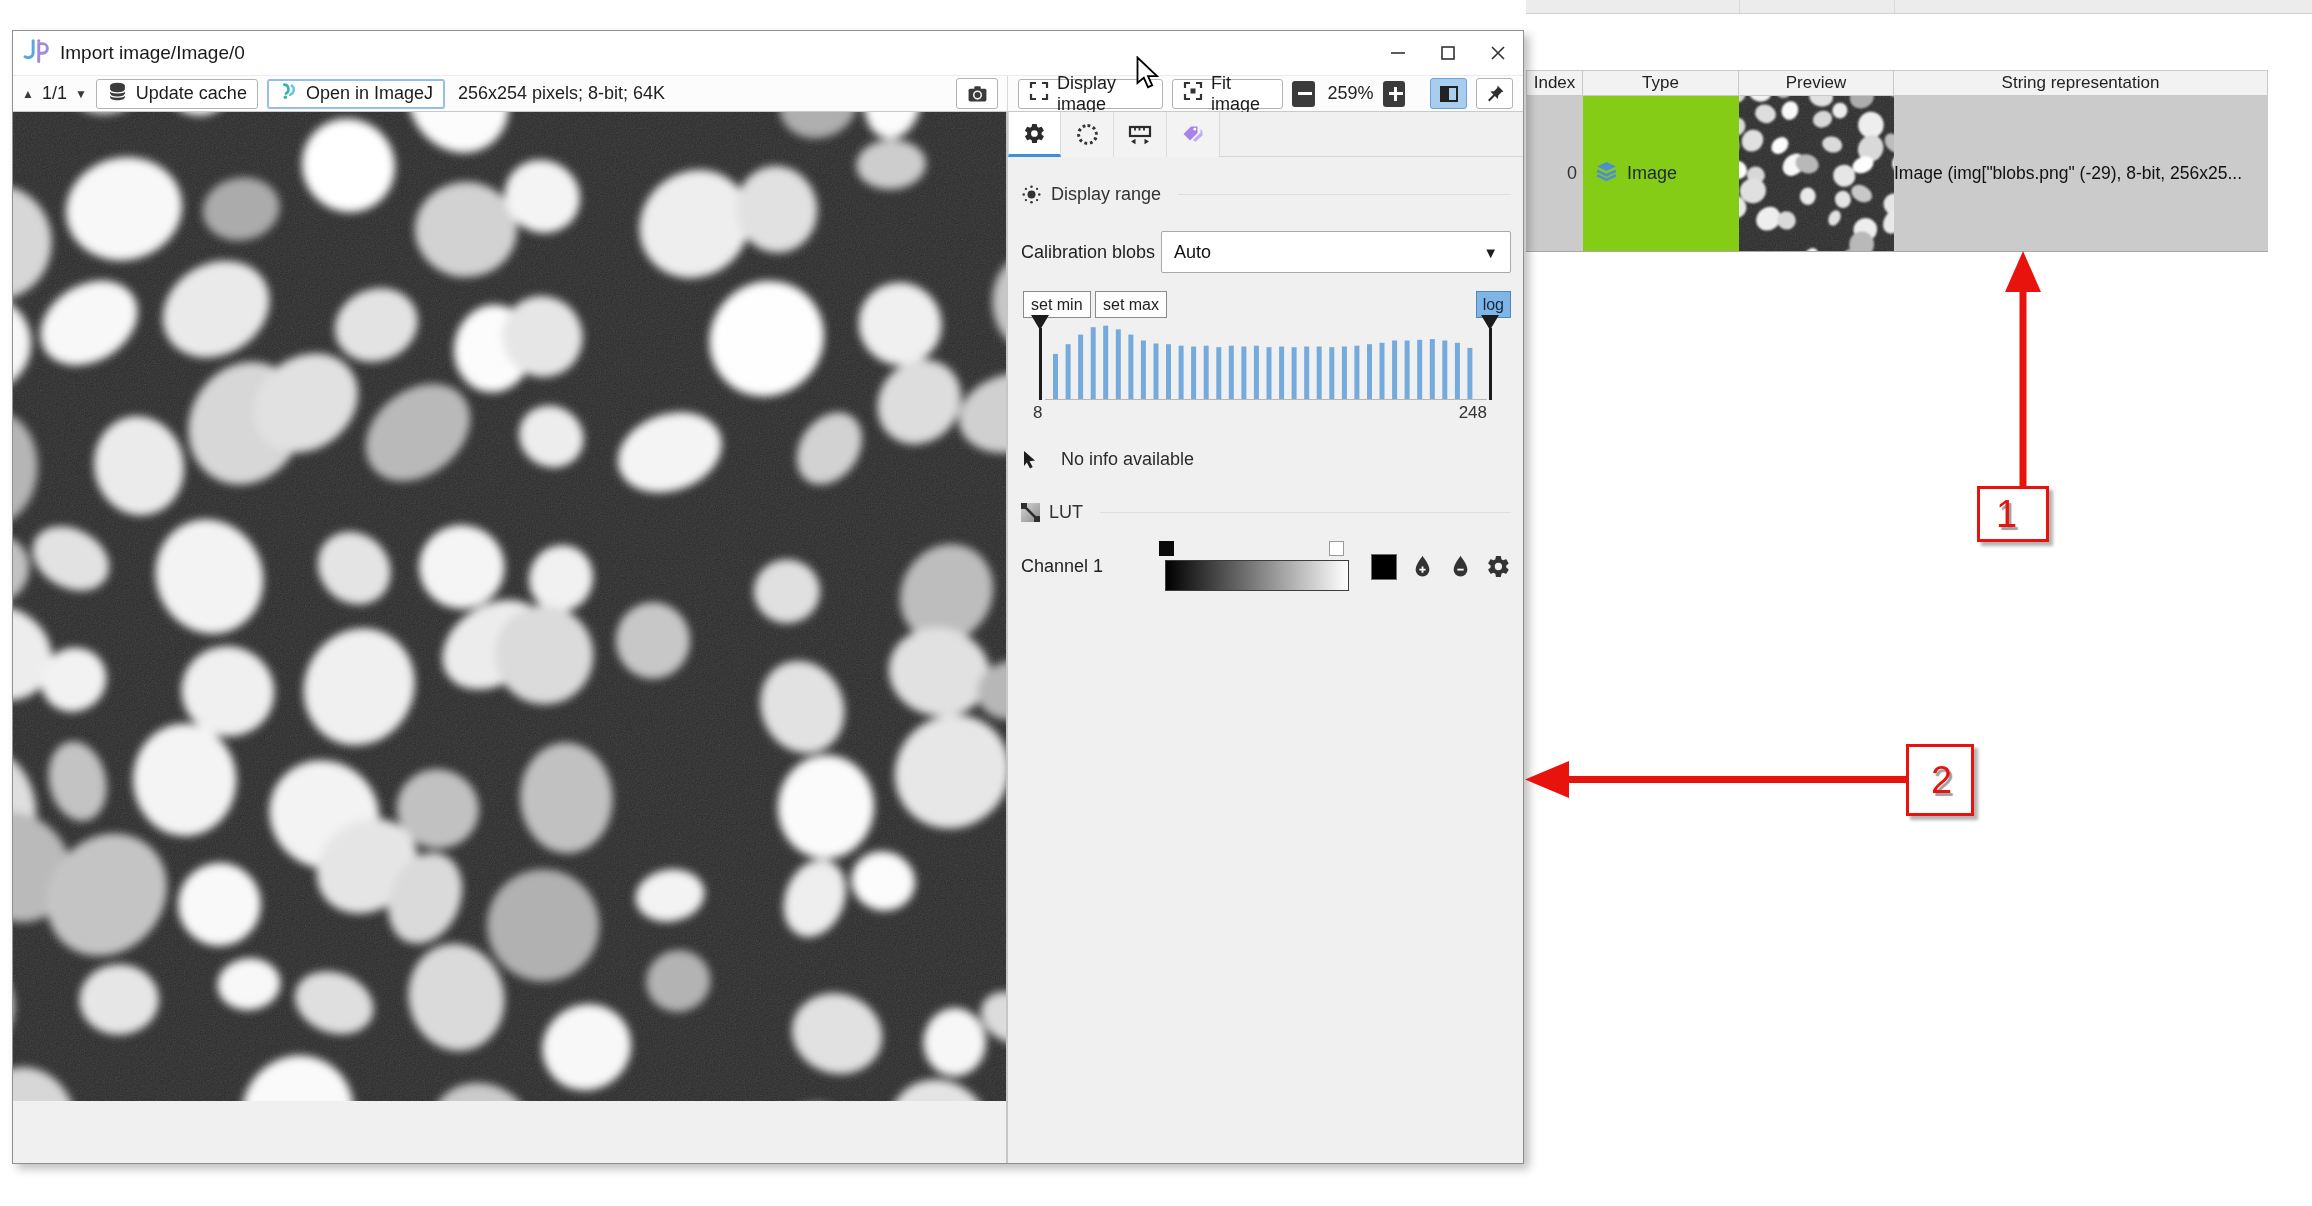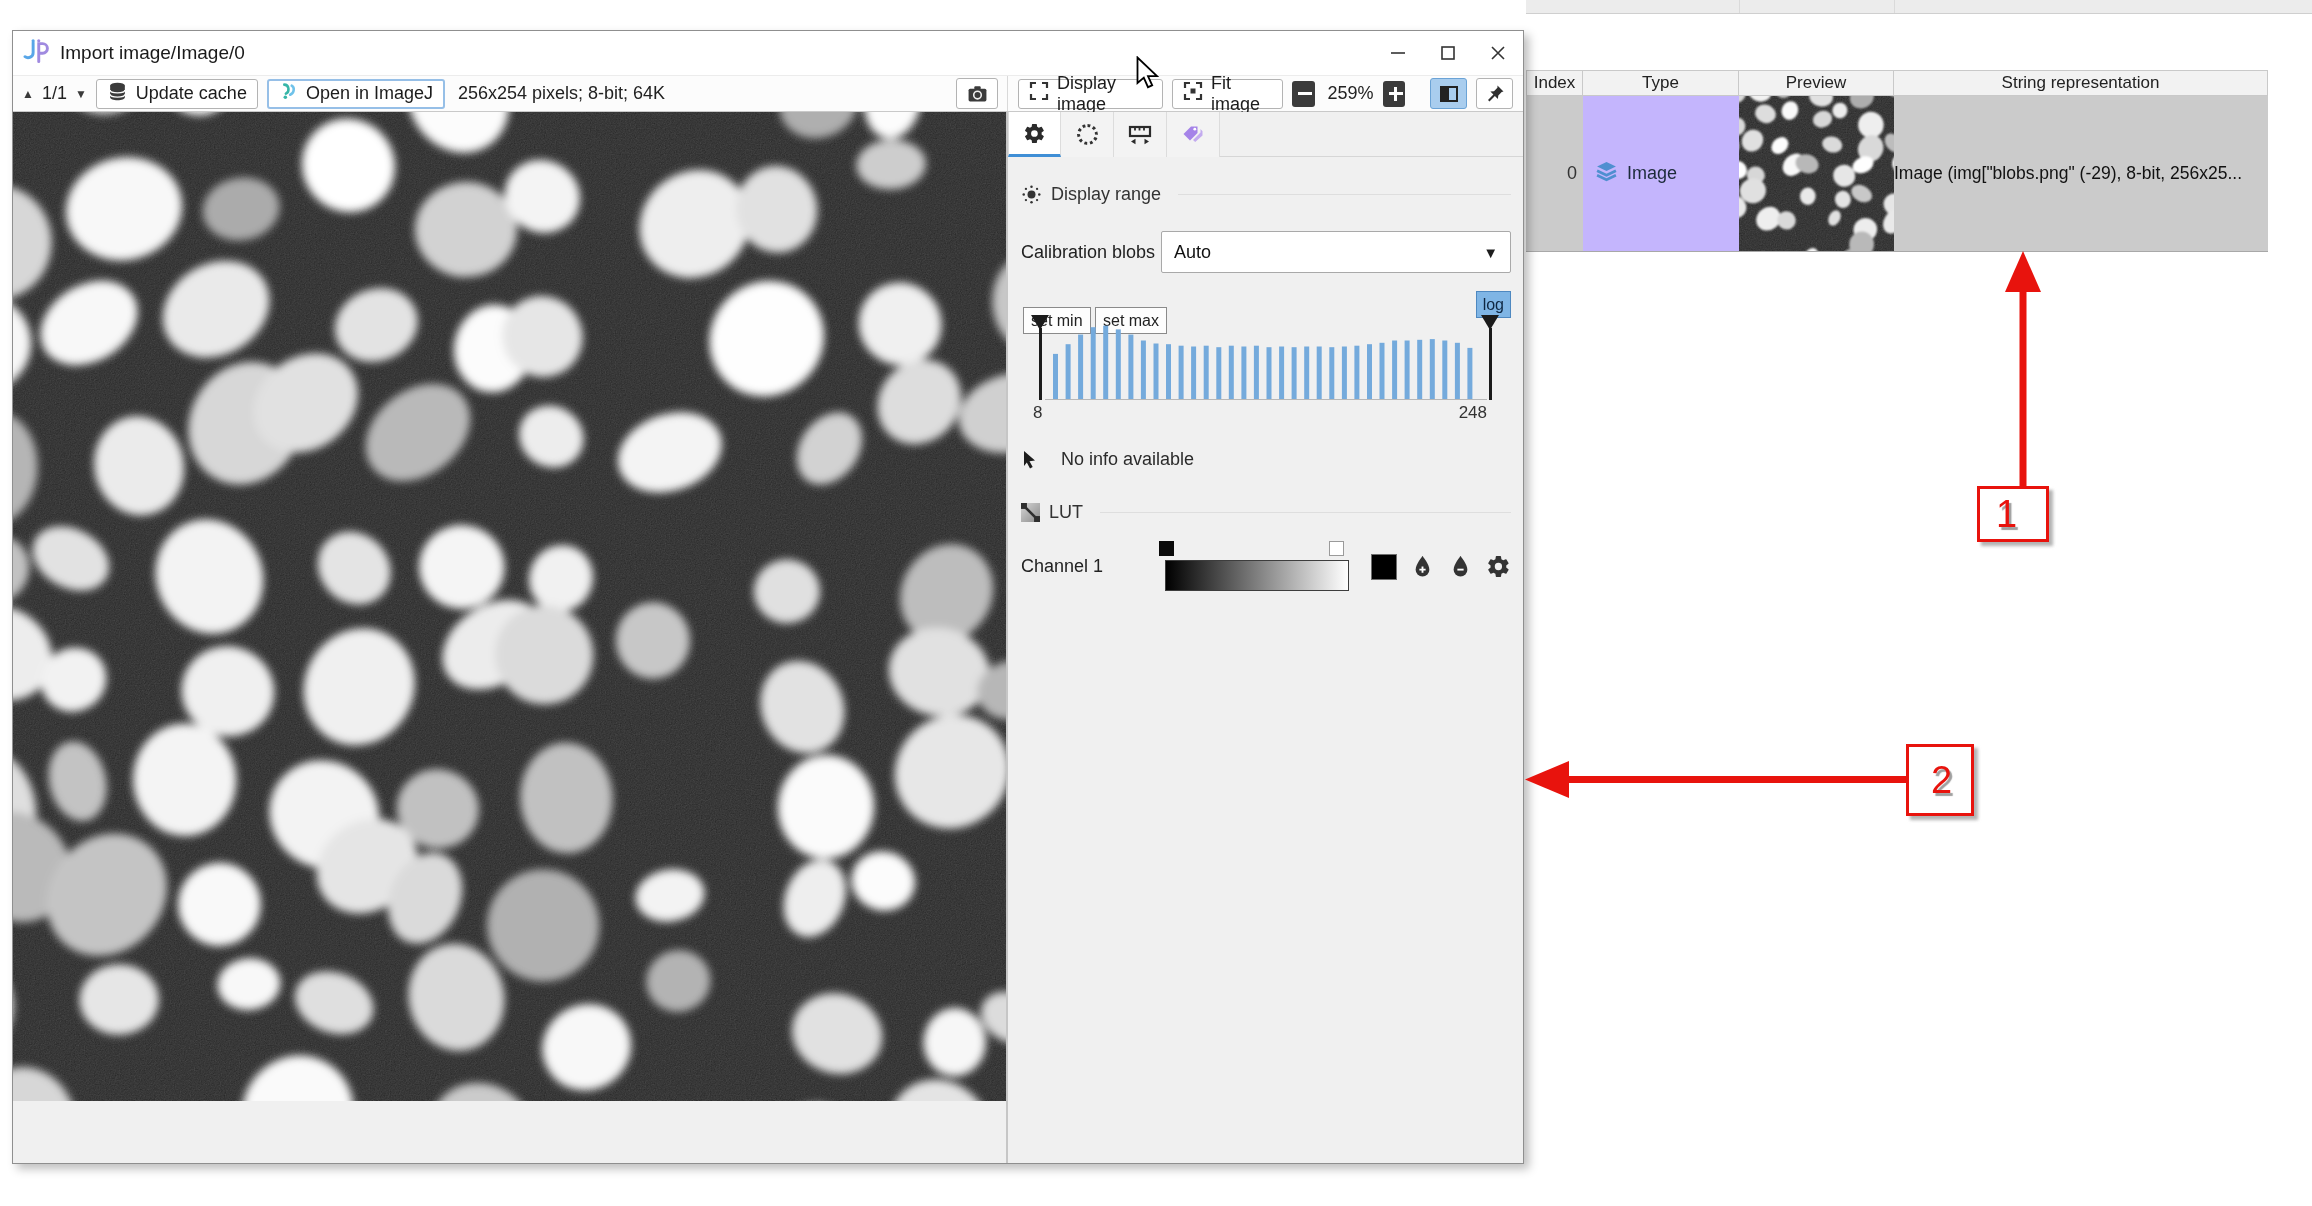--- a/index.html
+++ b/index.html
@@ -49,21 +49,21 @@
   .sec-head .hr { flex:1; height:1px; background:#dedede; margin-left:8px; }
   .cal-row { display:flex; align-items:center; margin-top:26px; }
   .cal-label { font-size:18px; color:#222; width:140px; }
   .combo { flex:1; height:42px; background:#fff; border:1px solid #a9a9a9; border-radius:2px;
            display:flex; align-items:center; padding:0 12px; }
   .combo .val { font-size:18px; color:#111; }
   .combo .arr { margin-left:auto; font-size:15px; color:#1d1d1d; }
 
   .range-widget { position:relative; margin-top:18px; height:134px; }
   .minmax-btn { position:absolute; top:0; height:27px; font-size:16px; color:#222; background:#fdfdfd;
-                border:1px solid #8a8a8a; padding:0 7px; line-height:25px;margin-top:16px; }
+                border:1px solid #8a8a8a; padding:0 7px; line-height:25px; }
   .log-btn { position:absolute; top:0; right:0; height:27px; font-size:16px; color:#0f2742;
              background:#7fb5e5; border:1px solid #4e88c0; padding:0 6px; line-height:25px; }
   .hist-svg { position:absolute; left:0; top:30px; width:489px; height:78px; }
   .hist-base { position:absolute; left:24px; right:24px; top:108px; height:1px; background:#b8b8b8; }
   .handle { position:absolute; top:24px; width:18px; height:85px; display:flex; flex-direction:column; align-items:center; }
   .handle .cap { width:0; height:0; border-left:9px solid transparent; border-right:9px solid transparent;
                  border-top:15px solid #1b1b1b; }
   .handle .stem { width:3px; flex:1; background:#1b1b1b; margin-top:-2px; }
   .hist-lab { position:absolute; top:112px; font-size:17px; color:#333; }
 
@@ -87,21 +87,21 @@
   .strip-div { position:absolute; top:0; height:13px; width:1px; background:#dadada; }
   .search { position:absolute; left:1526px; top:15px; width:786px; height:42px; background:#fff;
             border:none; border-bottom:1px solid #bdbdbd; font-size:19px; color:#333; padding:0 8px;
             font-family:"Liberation Sans", sans-serif; outline:none; }
   .search::placeholder { color:#9fc0e2; opacity:1; }
   .th { position:absolute; top:70px; height:26px; background:#f2f2f2; border:1px solid #c9c9c9;
         border-left:none; font-size:17px; color:#222; display:flex; align-items:center; justify-content:center; }
   .th.first { border-left:1px solid #c9c9c9; }
   .td { position:absolute; top:96px; height:156px; background:#cbcbcb; border-bottom:1px solid #a8a8a8; }
   .td-index { display:flex; align-items:center; justify-content:flex-end; padding-right:6px; font-size:18px; color:#333; }
-  .td-type { background:#c4b5fd; display:flex; align-items:center; gap:9px; padding-left:12px; }
+  .td-type { background:#84cc16; display:flex; align-items:center; gap:9px; padding-left:12px; }
   .td-type .t { font-size:18px; color:#1c2b3a; }
   .td-string { display:flex; align-items:center; font-size:17.5px; color:#111; white-space:nowrap; overflow:hidden; }
 
   
   .ann-box { position:absolute; background:#fff; border:3px solid #e8130d; box-shadow:4px 4px 3px rgba(140,140,140,.65);
              color:#e8130d; font-size:38px; display:flex; align-items:center; padding-left:16px;
              text-shadow:2.5px 2.5px 1px #9f9f9f; }
   svg.overlay { position:absolute; left:0; top:0; pointer-events:none; }
 </style>
 </head>

